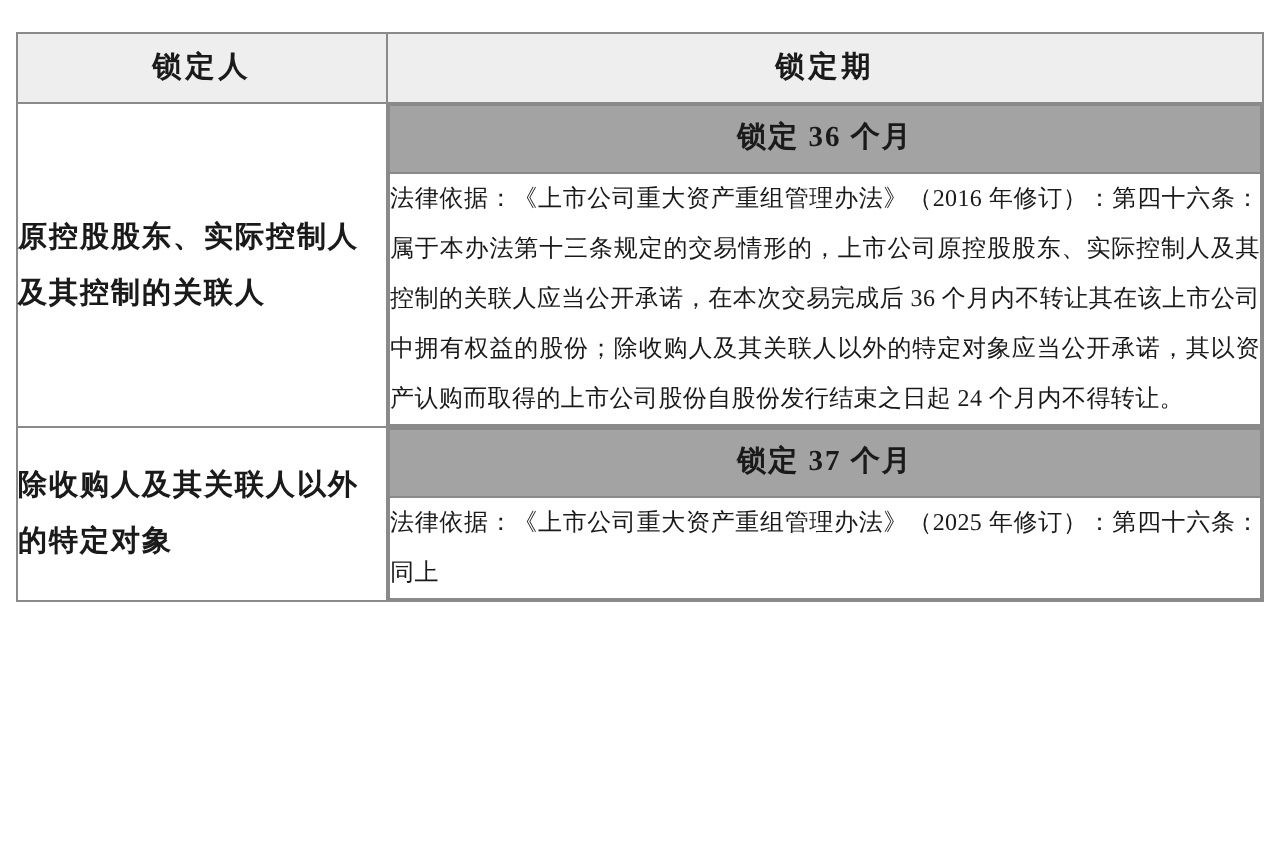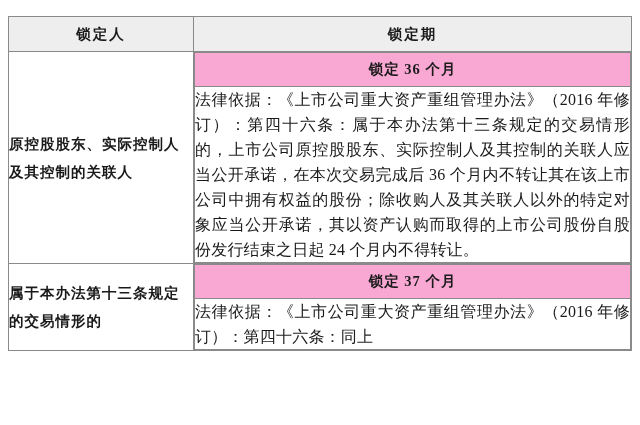--- a/index.html
+++ b/index.html
@@ -57,32 +57,32 @@
   .sub-table {
     border-collapse: collapse;
     width: 100%;
     table-layout: fixed;
   }
   .sub-table td {
     border: none;
     padding: 0;
   }
   .period-band {
-    background: #f9a8d4;
+    background: #a3a3a3;
     text-align: center;
     font-weight: bold;
     font-size: 14.5px;
     letter-spacing: 1px;
     height: 33px;
     line-height: 33px;
     border-bottom: 1px solid #8a8a8a;
   }
   .basis-body {
     padding: 9px 11px 9px 11px;
-    font-size: 16px;
+    font-size: 12px;
     line-height: 25px;
     text-align: justify;
     text-justify: inter-ideograph;
     letter-spacing: 0.2px;
   }
   .basis-body p {
     margin: 0;
   }
 </style>
 </head>
@@ -112,30 +112,30 @@
                 <td class="basis-body">
                   <p>法律依据：《上市公司重大资产重组管理办法》（2016 年修订）：第四十六条：属于本办法第十三条规定的交易情形的，上市公司原控股股东、实际控制人及其控制的关联人应当公开承诺，在本次交易完成后 36 个月内不转让其在该上市公司中拥有权益的股份；除收购人及其关联人以外的特定对象应当公开承诺，其以资产认购而取得的上市公司股份自股份发行结束之日起 24 个月内不得转让。</p>
                 </td>
               </tr>
             </tbody>
           </table>
         </td>
       </tr>
 
       <tr>
-        <td class="party-cell">属于本办法第十三条规定的交易情形的</td>
+        <td class="party-cell">除收购人及其关联人以外的特定对象</td>
         <td>
           <table class="sub-table">
             <tbody>
               <tr>
                 <td class="period-band">锁定 37 个月</td>
               </tr>
               <tr>
                 <td class="basis-body">
-                  <p>法律依据：《上市公司重大资产重组管理办法》（2016 年修订）：第四十六条：同上</p>
+                  <p>法律依据：《上市公司重大资产重组管理办法》（2025 年修订）：第四十六条：同上</p>
                 </td>
               </tr>
             </tbody>
           </table>
         </td>
       </tr>
     </tbody>
   </table>
 </div>
 

